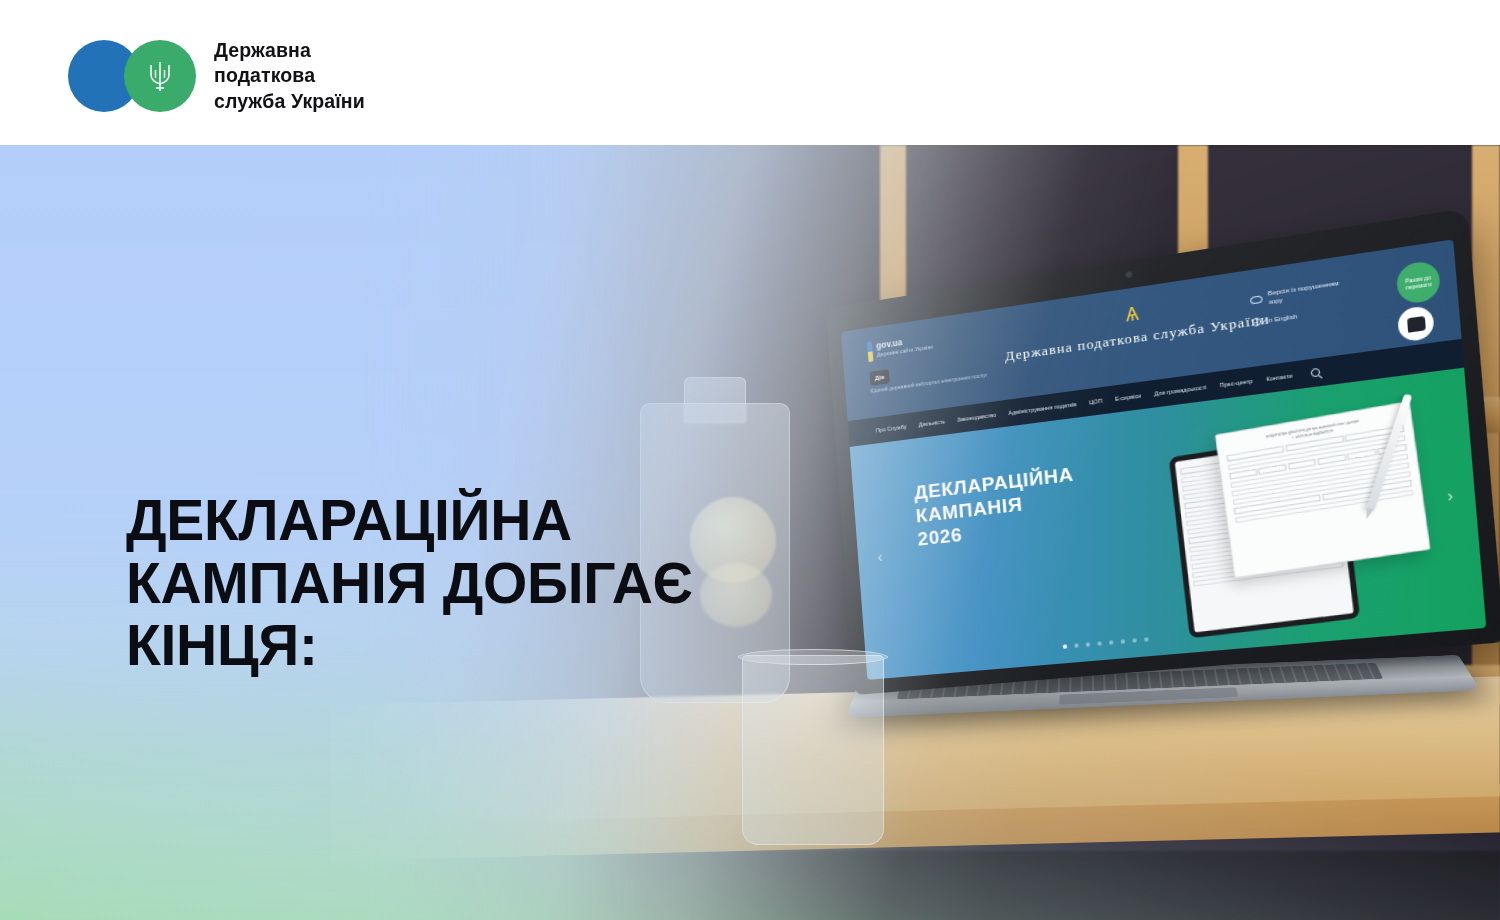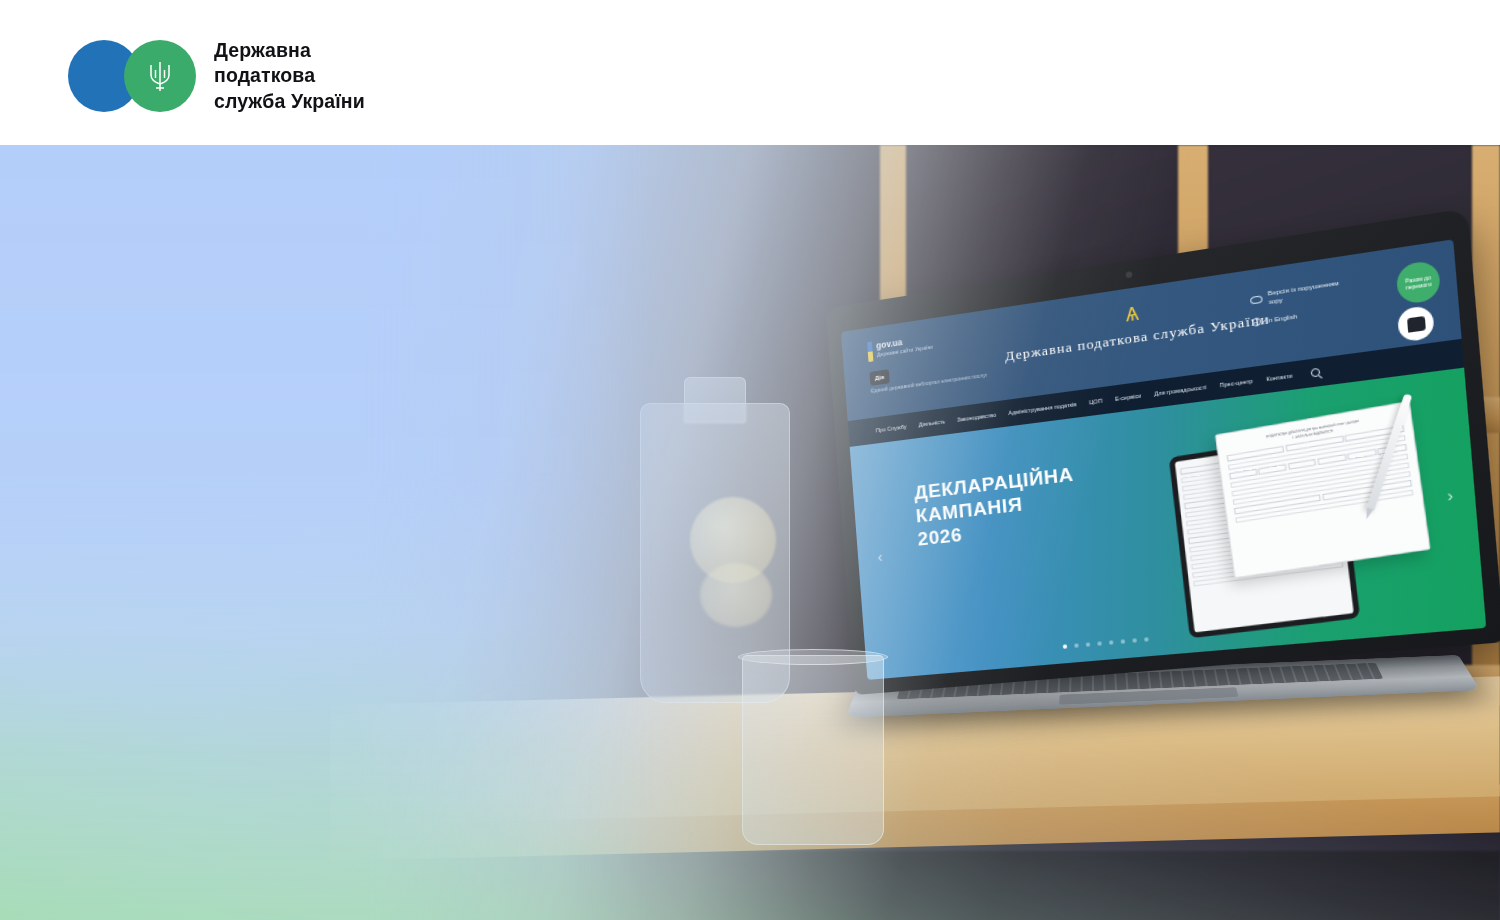--- a/index.html
+++ b/index.html
@@ -473,16 +473,19 @@
     <div class="carafe"></div>
     <div class="lemon"></div>
     <div class="lemon2"></div>
     <div class="glass"></div>
     <div class="glass-rim"></div>
 
     <div class="wash"></div>
     <div class="wash2"></div>
     <div class="wash3"></div>
 
+    <div class="headline">ДЕКЛАРАЦІЙНА
+КАМПАНІЯ ДОБІГАЄ
+КІНЦЯ:</div>
 
   </div>
 
 </div>
 
 </body></html>

